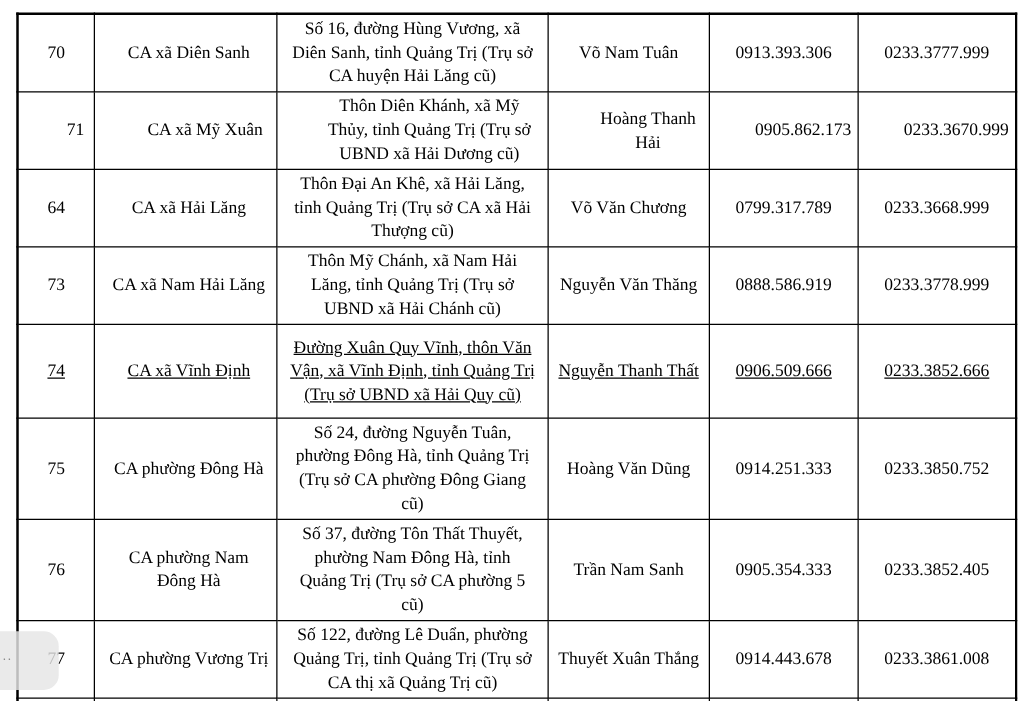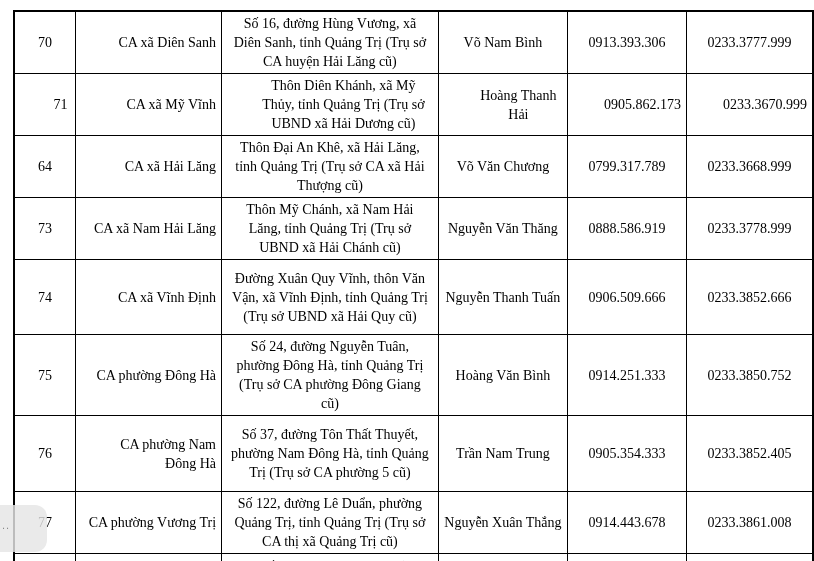--- a/index.html
+++ b/index.html
@@ -33,33 +33,33 @@
     overflow: hidden;
   }
   .col-stt      { width: 62px; }
   .col-name     { width: 155px; }
   .col-address  { width: 232px; }
   .col-contact  { width: 135px; }
   .col-mobile   { width: 91px; }
   .col-landline { width: 119px; }
 
   .contact-table td.name-cell {
-    text-align: right;
+    text-align: center;
     padding-left: 10px;
   }
   .contact-table td.address-cell {
     padding: 2px 9px;
   }
 
   
   .contact-table tr:nth-child(1) td { height: 53px; }
   .contact-table tr:nth-child(2) td { height: 54px; padding-left: 36px; }
   .contact-table tr:nth-child(3) td { height: 54px; }
   .contact-table tr:nth-child(4) td { height: 54px; font-family: Liberation Serif, serif; }
-  .contact-table tr:nth-child(5) td { height: 70px; }
+  .contact-table tr:nth-child(5) td { height: 70px; text-decoration: underline; }
   .contact-table tr:nth-child(6) td { height: 71px; }
   .contact-table tr:nth-child(7) td { height: 71px; }
   .contact-table tr:nth-child(8) td { height: 54px; }
   .contact-table tr:nth-child(9) td { height: 39px; }
 
   
   .floating-overlay {
     position: absolute;
     left: -26px;
     top: 505px;
@@ -89,27 +89,27 @@
     <col class="col-address">
     <col class="col-contact">
     <col class="col-mobile">
     <col class="col-landline">
   </colgroup>
   <tbody>
       <tr>
     <td class="stt-cell">70</td>
     <td class="name-cell">CA xã Diên Sanh</td>
     <td class="address-cell">Số 16, đường Hùng Vương, xã Diên Sanh, tỉnh Quảng Trị (Trụ sở CA huyện Hải Lăng cũ)</td>
-    <td class="contact-cell">Võ Nam Bình</td>
+    <td class="contact-cell">Võ Nam Tuân</td>
     <td class="mobile-cell">0913.393.306</td>
     <td class="landline-cell">0233.3777.999</td>
   </tr>
       <tr>
     <td class="stt-cell">71</td>
-    <td class="name-cell">CA xã Mỹ Vĩnh</td>
+    <td class="name-cell">CA xã Mỹ Xuân</td>
     <td class="address-cell">Thôn Diên Khánh, xã Mỹ Thủy, tỉnh Quảng Trị (Trụ sở UBND xã Hải Dương cũ)</td>
     <td class="contact-cell">Hoàng Thanh Hải</td>
     <td class="mobile-cell">0905.862.173</td>
     <td class="landline-cell">0233.3670.999</td>
   </tr>
       <tr>
     <td class="stt-cell">64</td>
     <td class="name-cell">CA xã Hải Lăng</td>
     <td class="address-cell">Thôn Đại An Khê, xã Hải Lăng, tỉnh Quảng Trị (Trụ sở CA xã Hải Thượng cũ)</td>
     <td class="contact-cell">Võ Văn Chương</td>
@@ -121,45 +121,45 @@
     <td class="name-cell">CA xã Nam Hải Lăng</td>
     <td class="address-cell">Thôn Mỹ Chánh, xã Nam Hải Lăng, tỉnh Quảng Trị (Trụ sở UBND xã Hải Chánh cũ)</td>
     <td class="contact-cell">Nguyễn Văn Thăng</td>
     <td class="mobile-cell">0888.586.919</td>
     <td class="landline-cell">0233.3778.999</td>
   </tr>
       <tr>
     <td class="stt-cell">74</td>
     <td class="name-cell">CA xã Vĩnh Định</td>
     <td class="address-cell">Đường Xuân Quy Vĩnh, thôn Văn Vận, xã Vĩnh Định, tỉnh Quảng Trị (Trụ sở UBND xã Hải Quy cũ)</td>
-    <td class="contact-cell">Nguyễn Thanh Tuấn</td>
+    <td class="contact-cell">Nguyễn Thanh Thất</td>
     <td class="mobile-cell">0906.509.666</td>
     <td class="landline-cell">0233.3852.666</td>
   </tr>
       <tr>
     <td class="stt-cell">75</td>
     <td class="name-cell">CA phường Đông Hà</td>
     <td class="address-cell">Số 24, đường Nguyễn Tuân, phường Đông Hà, tỉnh Quảng Trị (Trụ sở CA phường Đông Giang cũ)</td>
-    <td class="contact-cell">Hoàng Văn Bình</td>
+    <td class="contact-cell">Hoàng Văn Dũng</td>
     <td class="mobile-cell">0914.251.333</td>
     <td class="landline-cell">0233.3850.752</td>
   </tr>
       <tr>
     <td class="stt-cell">76</td>
     <td class="name-cell">CA phường Nam Đông Hà</td>
     <td class="address-cell">Số 37, đường Tôn Thất Thuyết, phường Nam Đông Hà, tỉnh Quảng Trị (Trụ sở CA phường 5 cũ)</td>
-    <td class="contact-cell">Trần Nam Trung</td>
+    <td class="contact-cell">Trần Nam Sanh</td>
     <td class="mobile-cell">0905.354.333</td>
     <td class="landline-cell">0233.3852.405</td>
   </tr>
       <tr>
     <td class="stt-cell">77</td>
     <td class="name-cell">CA phường Vương Trị</td>
     <td class="address-cell">Số 122, đường Lê Duẩn, phường Quảng Trị, tỉnh Quảng Trị (Trụ sở CA thị xã Quảng Trị cũ)</td>
-    <td class="contact-cell">Nguyễn Xuân Thắng</td>
+    <td class="contact-cell">Thuyết Xuân Thắng</td>
     <td class="mobile-cell">0914.443.678</td>
     <td class="landline-cell">0233.3861.008</td>
   </tr>
       <tr>
     <td class="stt-cell">78</td>
     <td class="name-cell">Đặc khu Cồn Cỏ</td>
     <td class="address-cell">Đảo Cồn Cỏ, tỉnh Quảng Trị (Trụ sở CA huyện Cồn Cỏ cũ)</td>
     <td class="contact-cell">Trương Khắc Hùng</td>
     <td class="mobile-cell">0913.078.159</td>
     <td class="landline-cell">0233.3689.213</td>

